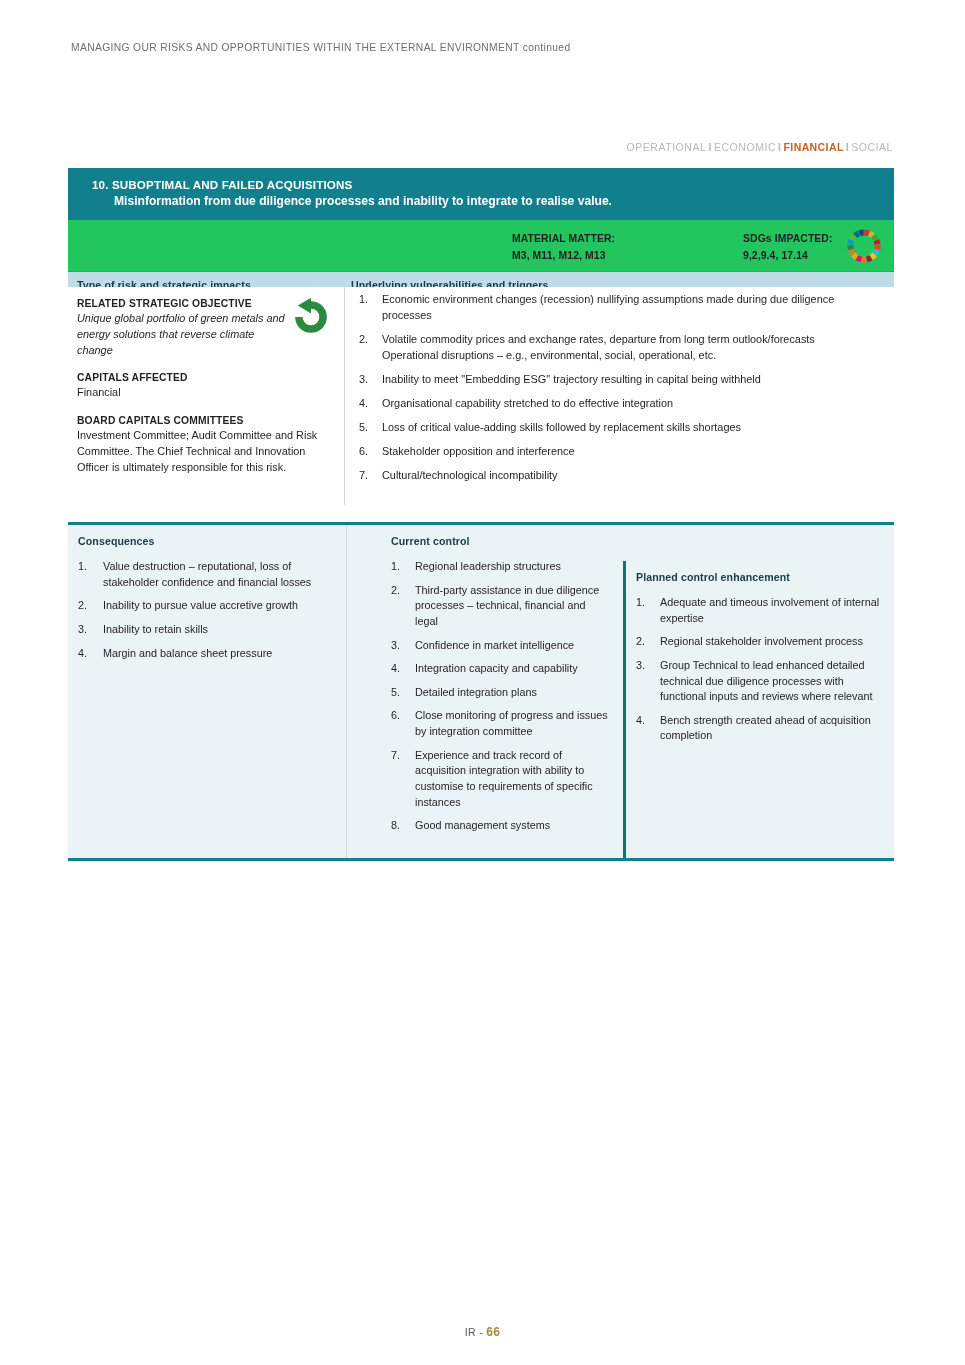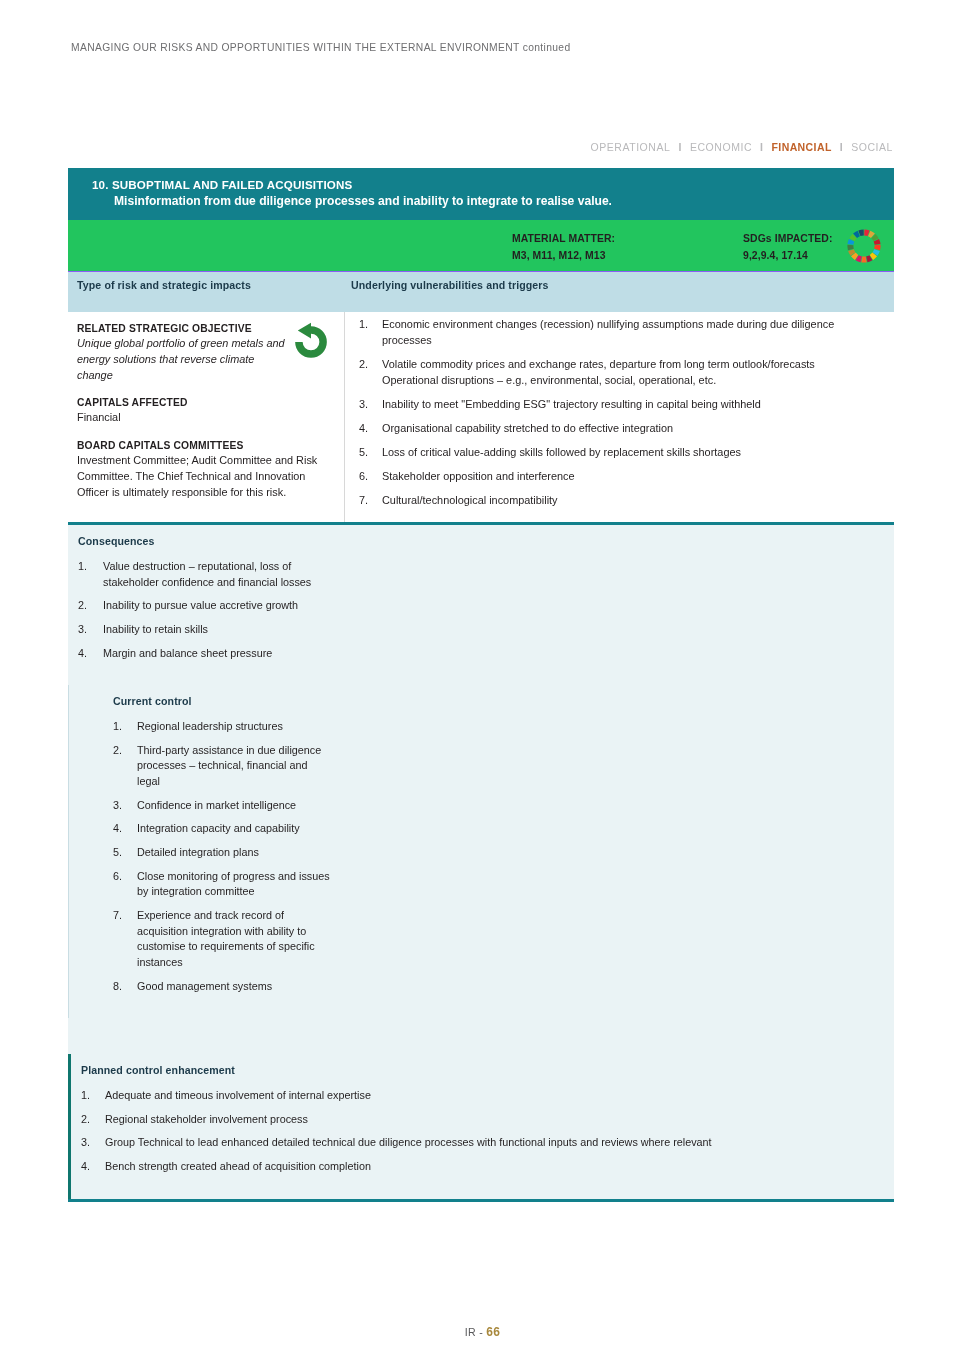--- a/index.html
+++ b/index.html
@@ -31,21 +31,21 @@
   .cat-strip {
     position: absolute;
     right: 72px;
     top: 141px;
     font-size: 10.5px;
     letter-spacing: 0.55px;
     color: #b9b9bb;
     white-space: nowrap;
     display: flex;
     align-items: center;
-    gap: 8px;
+    gap: 2px;
   }
   .cat-strip .sep { color: #b9b9bb; font-weight: bold; }
   .cat-strip .cat.active {
     color: #c1622a;
     font-weight: bold;
     letter-spacing: 0.4px;
   }
 
   
   .risk-card {
@@ -97,21 +97,21 @@
   .sdg-wheel {
     position: absolute;
     right: 10px;
     top: 6px;
     width: 40px;
     height: 40px;
   }
 
   .col-head-row {
     background: #bfdde6;
-    height: 40px;
+    height: 15px;
     position: relative;
   }
   .col-head-row .ch {
     position: absolute;
     top: 7px;
     font-size: 10.6px;
     font-weight: bold;
     color: #1c3a4a;
     letter-spacing: 0.1px;
   }
@@ -194,21 +194,20 @@
     position: absolute;
     left: 68px;
     top: 522px;
     width: 826px;
     background: #eaf3f5;
     border-top: 3px solid #12808c;
     border-bottom: 3px solid #12808c;
     box-sizing: border-box;
     display: flex;
     min-height: 268px;
-    flex-direction: column;
   }
   .ctrl-col {
     box-sizing: border-box;
     padding: 10px 14px 16px 10px;
   }
   .ctrl-col.c1 { width: 278px; }
   .ctrl-col.c2 { width: 277px; border-left: 1px solid #c9dde3; padding-left: 44px; }
   .ctrl-col.c3 { flex: 1; border-left: 3px solid #0f766e; margin-top: 36px; }
 
   .ctrl-head {

